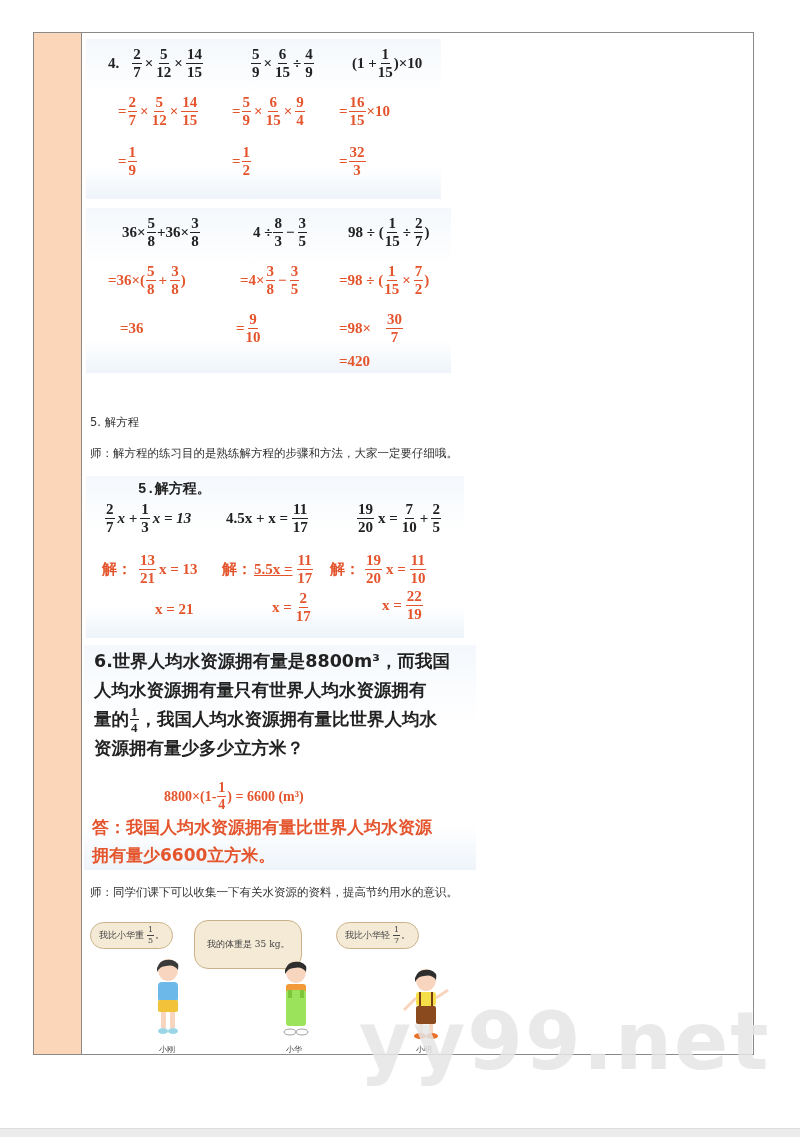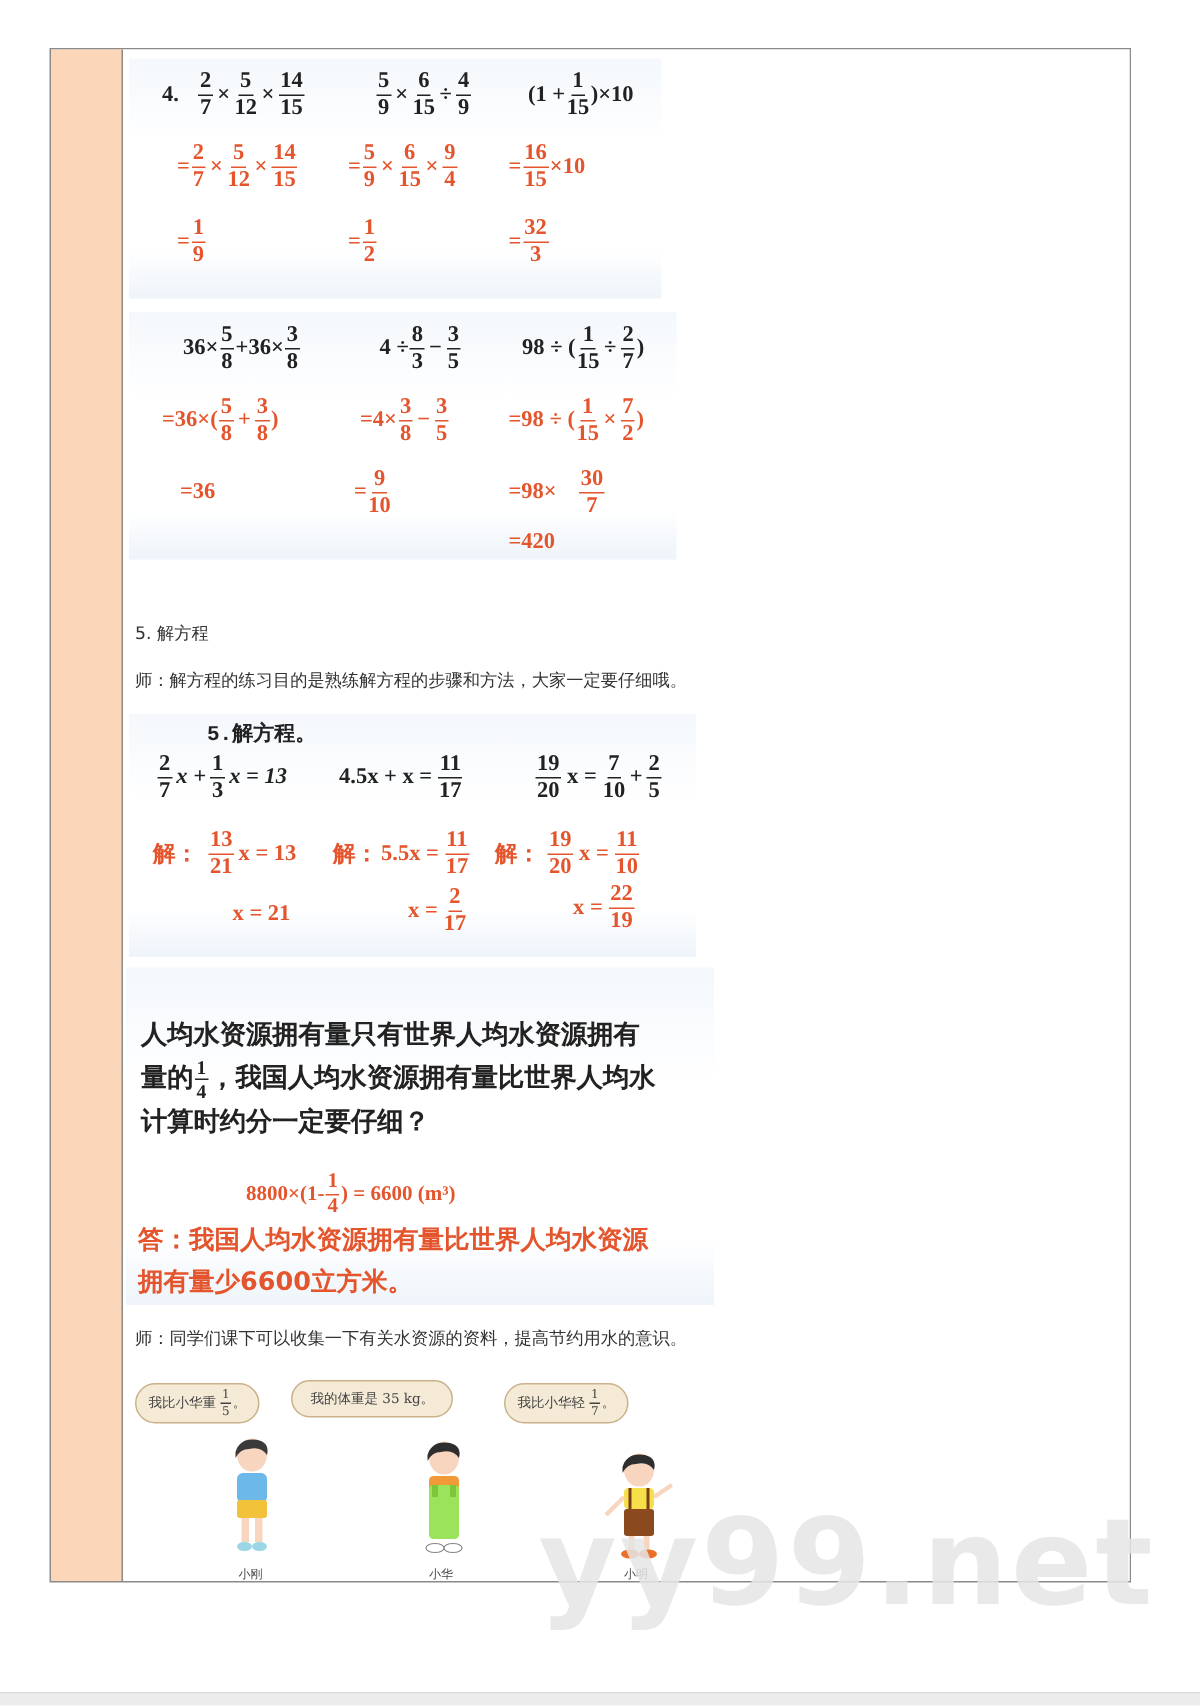--- a/index.html
+++ b/index.html
@@ -294,21 +294,21 @@
         <span class="frac">
             <span class="n">13</span>
             <span class="d">21</span>
           </span>
         <span style="margin-left:2px;">x = 13</span>
       </div>
       <div class="math red" style="left:69px; top:125px;">x = 21</div>
 
       <div class="math red" style="left:136px; top:77px;">
         <span style="font-family:'DejaVu Sans', sans-serif; margin-right:2px;">解：</span>
-        <span style="margin-right:3px;">5.5x =</span>
+        <span style="margin-right:3px;text-decoration:underline;">5.5x =</span>
         <span class="frac">
             <span class="n">11</span>
             <span class="d">17</span>
           </span>
       </div>
       <div class="math red" style="left:186px; top:115px;">
         <span style="margin-right:3px;">x =</span>
         <span class="frac">
             <span class="n">2</span>
             <span class="d">17</span>
@@ -330,30 +330,31 @@
       <div class="math red" style="left:296px; top:113px;">
         <span style="margin-right:3px;">x =</span>
         <span class="frac">
             <span class="n">22</span>
             <span class="d">19</span>
           </span>
       </div>
     </div>
 
     <div class="img-block" style="left:2px; top:612px; width:392px; height:225px;">
+      <div class="p6" style="top:2px;">6.世界人均水资源拥有量是8800m³，而我国</div>
       <div class="p6" style="top:31px;">人均水资源拥有量只有世界人均水资源拥有</div>
       <div class="p6" style="top:60px; display:flex; align-items:center;">
         <span>量的</span>
         <span class="frac" style="font-size:13px; font-family:'Liberation Serif', serif;">
             <span class="n">1</span>
             <span class="d">4</span>
           </span>
         <span>，我国人均水资源拥有量比世界人均水</span>
       </div>
-      <div class="p6" style="top:89px;">计算时约分一定要仔细？</div>
+      <div class="p6" style="top:89px;">资源拥有量少多少立方米？</div>
 
       <div class="math red" style="left:80px; top:136px; font-size:14px;">
         <span>8800×(1-</span>
         <span class="frac">
             <span class="n">1</span>
             <span class="d">4</span>
           </span>
         <span>) = 6600  (m³)</span>
       </div>
 
@@ -365,21 +366,21 @@
 
     <div style="position:absolute; left:4px; top:885px; width:400px; height:135px;">
       <div class="bubble" style="left:4px; top:4px;">
         <span>我比小华重</span>
         <span class="frac" style="margin-left:3px;">
             <span class="n">1</span>
             <span class="d">5</span>
           </span>
         <span>。</span>
       </div>
-      <div class="bubble" style="left:108px; top:2px; padding:5px 12px;">
+      <div class="bubble" style="left:108px; top:2px; padding:17px 12px;">
         <span>我的体重是 35 kg。</span>
       </div>
       <div class="bubble" style="left:250px; top:4px;">
         <span>我比小华轻</span>
         <span class="frac" style="margin-left:3px;">
             <span class="n">1</span>
             <span class="d">7</span>
           </span>
         <span>。</span>
       </div>

